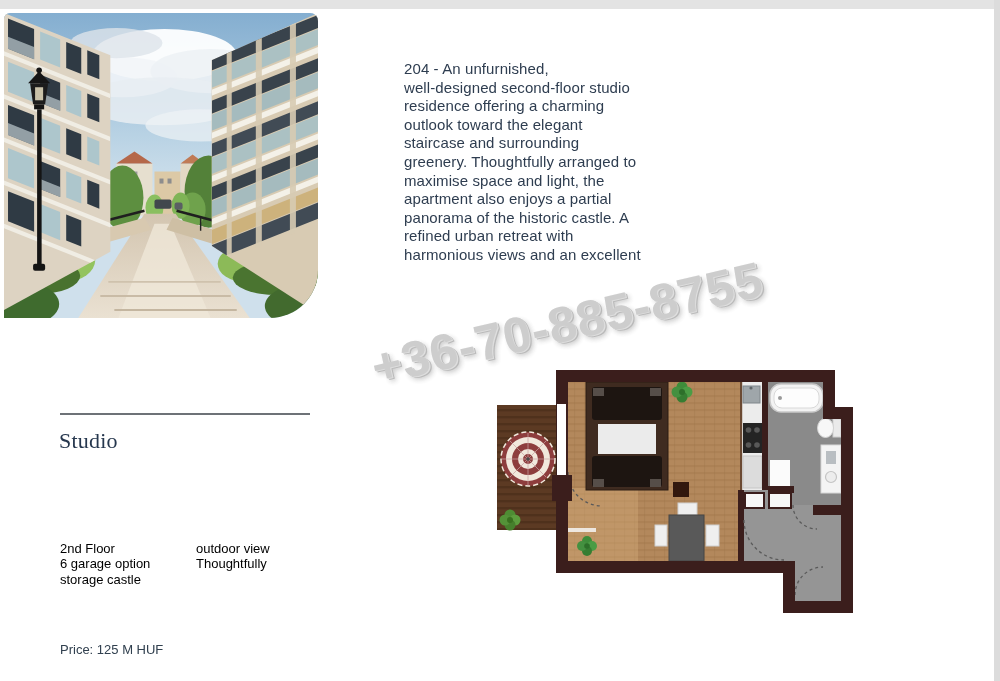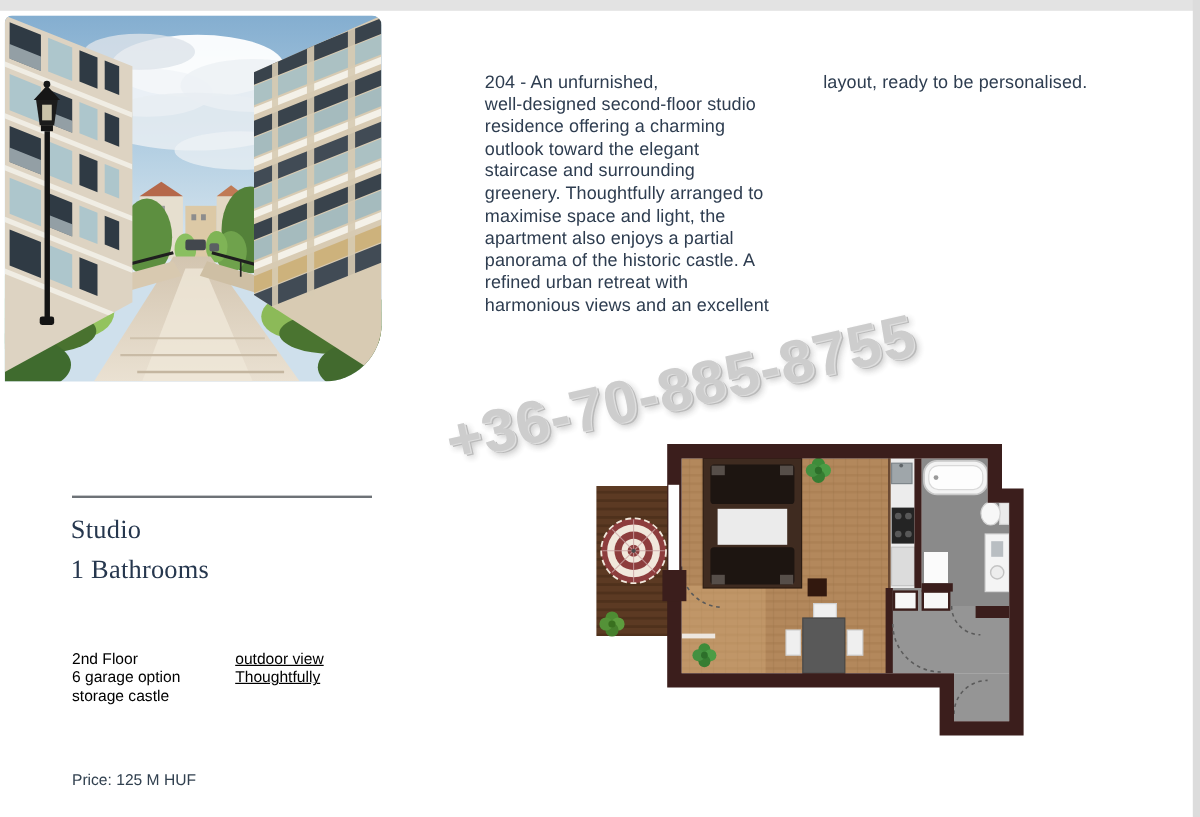--- a/index.html
+++ b/index.html
@@ -38,21 +38,21 @@
 
   .title {
     position:absolute; left:59px; top:424px; width:280px;
     font-family:"Liberation Serif", serif; font-size:22px; line-height:33.5px;
     color:#26374e; letter-spacing:.2px;
   }
   .title div { white-space:nowrap; }
 
   .features { position:absolute; top:541px; color:#000000; font-size:13px; line-height:15.3px; font-weight:500; }
   .features.fl { left:60px; }
-  .features.fr { left:196px;text-decoration:underline; }
+  .features.fr { left:196px; }
 
   .price { position:absolute; left:60px; top:597px; color:#31404f; font-size:13px; font-weight:500;margin-top:45px; }
 
   .floorplan { position:absolute; left:490px; top:360px; width:380px; height:260px; }
   .floorplan svg { display:block; width:100%; height:100%; }
 </style>
 </head>
 <body>
 
 <div class="page">
@@ -239,28 +239,26 @@
 well-designed second-floor studio
 residence offering a charming
 outlook toward the elegant
 staircase and surrounding
 greenery. Thoughtfully arranged to
 maximise space and light, the
 apartment also enjoys a partial
 panorama of the historic castle. A
 refined urban retreat with
 harmonious views and an excellent</div>
-  <div class="desc-col c2">layout, ready to be personalised.</div>
 
   <div class="watermark">+36-70-885-8755</div>
 
   <div class="divider"></div>
   <div class="title">
     <div>Studio</div>
-    <div>1 Bathrooms</div>
   </div>
 
   <div class="features fl">
     <div>2nd Floor</div>
     <div>6 garage option</div>
     <div>storage castle</div>
   </div>
   <div class="features fr">
     <div>outdoor view</div>
     <div>Thoughtfully</div>

